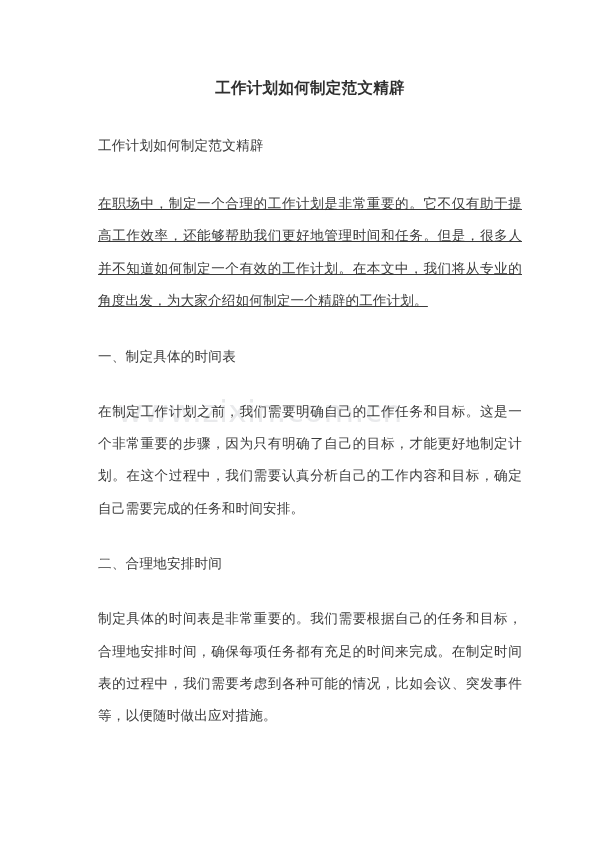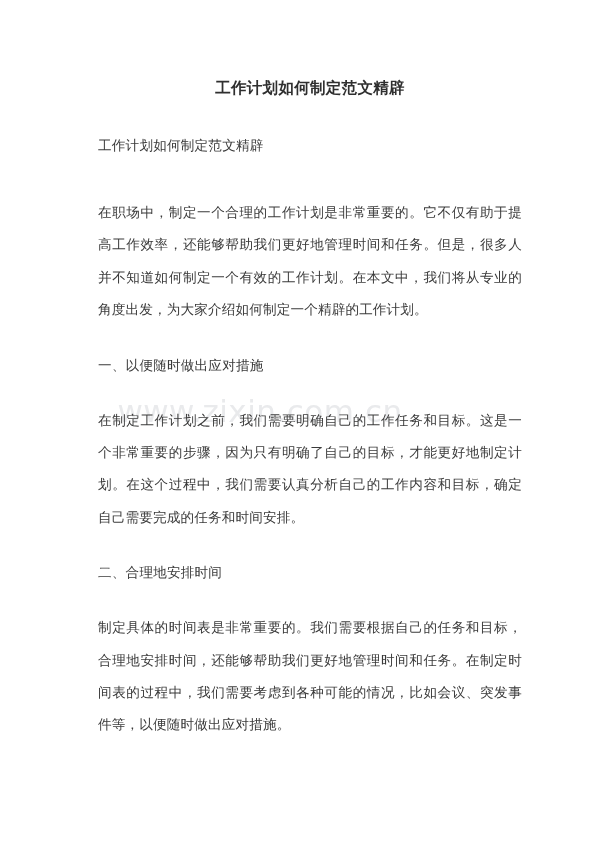--- a/index.html
+++ b/index.html
@@ -72,41 +72,41 @@
   .para {
     margin: 0;
     padding: 0;
     font-size: 13.6px;
     color: #3a3a3a;
     line-height: 32.4px;
     text-align: justify;
     text-justify: inter-ideograph;
     letter-spacing: 0.15px;
   }
-  .gap-para-before   { margin-top: 40px; }
+  .gap-para-before   { margin-top: 31px; text-decoration: underline; }
   .gap-head-before   { margin-top: 28px; }
   .gap-head-after    { margin-top: 28px; }
 </style>
 </head>
 <body>
 
 <div id="page">
 
   <div class="watermark">www.zixin.com.cn</div>
 
   <div class="doc">
 
     <h1 class="doc-title">工作计划如何制定范文精辟</h1>
 
     <p class="subtitle">工作计划如何制定范文精辟</p>
 
     <p class="para gap-para-before">在职场中，制定一个合理的工作计划是非常重要的。它不仅有助于提高工作效率，还能够帮助我们更好地管理时间和任务。但是，很多人并不知道如何制定一个有效的工作计划。在本文中，我们将从专业的角度出发，为大家介绍如何制定一个精辟的工作计划。</p>
 
-    <p class="section-heading gap-head-before">一、以便随时做出应对措施</p>
+    <p class="section-heading gap-head-before">一、制定具体的时间表</p>
 
     <p class="para gap-head-after">在制定工作计划之前，我们需要明确自己的工作任务和目标。这是一个非常重要的步骤，因为只有明确了自己的目标，才能更好地制定计划。在这个过程中，我们需要认真分析自己的工作内容和目标，确定自己需要完成的任务和时间安排。</p>
 
     <p class="section-heading gap-head-before">二、合理地安排时间</p>
 
-    <p class="para gap-head-after">制定具体的时间表是非常重要的。我们需要根据自己的任务和目标，合理地安排时间，还能够帮助我们更好地管理时间和任务。在制定时间表的过程中，我们需要考虑到各种可能的情况，比如会议、突发事件等，以便随时做出应对措施。</p>
+    <p class="para gap-head-after">制定具体的时间表是非常重要的。我们需要根据自己的任务和目标，合理地安排时间，确保每项任务都有充足的时间来完成。在制定时间表的过程中，我们需要考虑到各种可能的情况，比如会议、突发事件等，以便随时做出应对措施。</p>
 
   </div>
 </div>
 
 </body></html>

